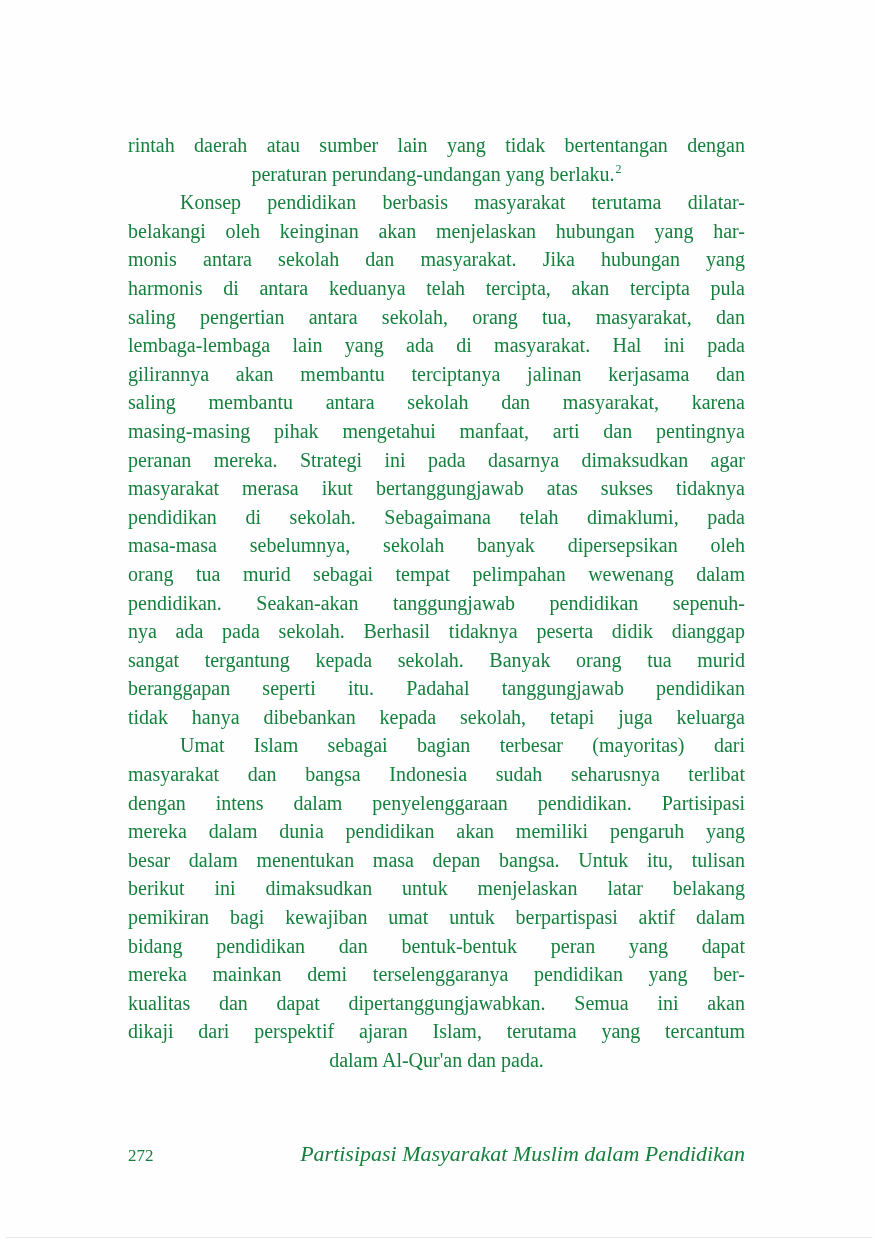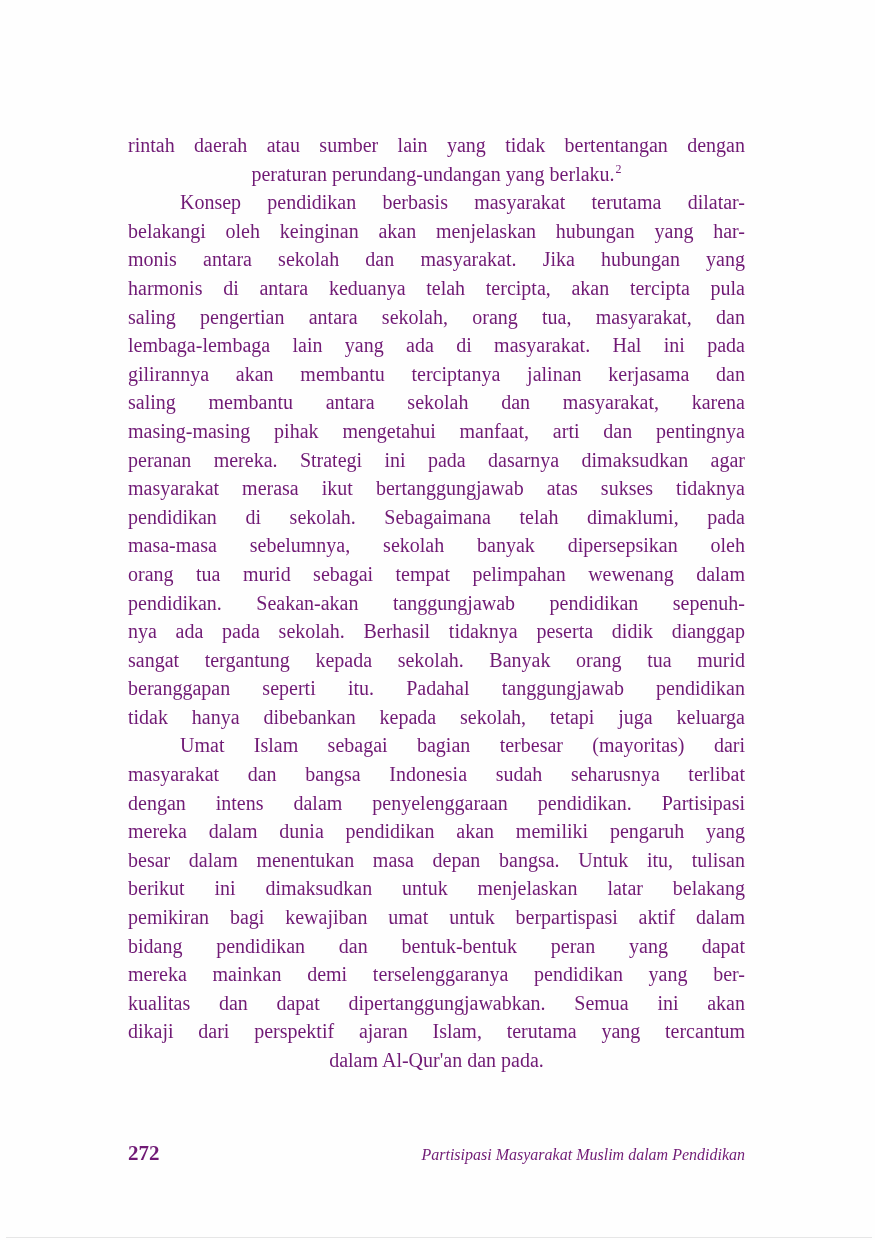--- a/index.html
+++ b/index.html
@@ -6,21 +6,21 @@
     margin: 0;
     padding: 0;
     background: #ffffff;
   }
   .page {
     position: relative;
     width: 875px;
     height: 1240px;
     background: #fefefe;
     font-family: "Liberation Serif", serif;
-    color: #701a75;
+    color: #15803d;
     overflow: hidden;
   }
   .text-block {
     position: absolute;
     left: 128px;
     top: 131px;
     width: 617px;
     font-size: 20px;
   }
   .line {
@@ -44,26 +44,25 @@
   .footer {
     position: absolute;
     left: 128px;
     top: 1141px;
     width: 617px;
     display: flex;
     justify-content: space-between;
     align-items: baseline;
   }
   .page-num {
-    font-size: 21px;
-    font-weight: bold;
+    font-size: 17px;
   }
   .running-title {
     font-style: italic;
-    font-size: 16px;
+    font-size: 22px;
   }
   .scan-line {
     position: absolute;
     left: 6px;
     right: 3px;
     bottom: 2px;
     height: 1px;
     background: #e6e6e6;
   }
 </style>

